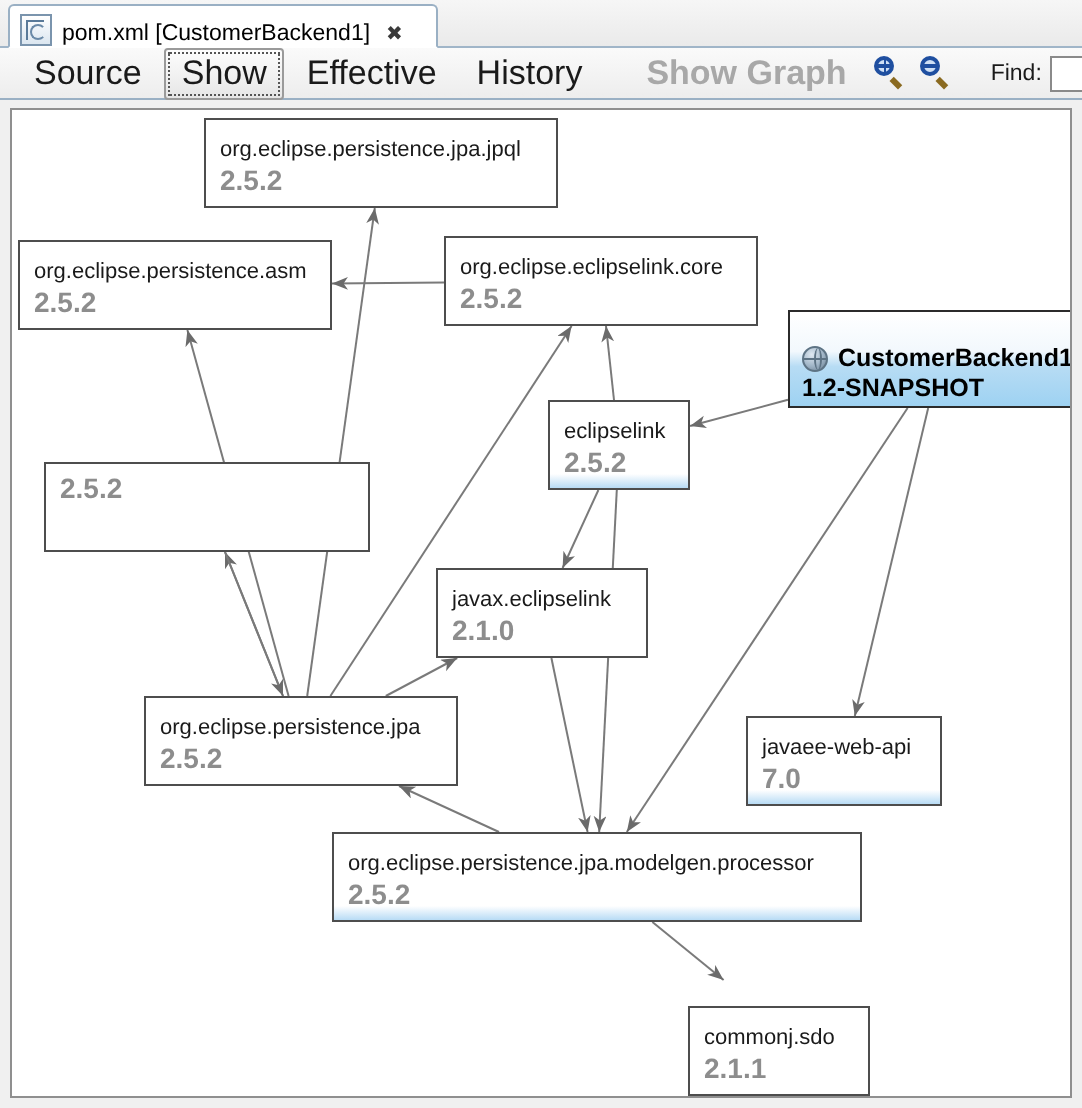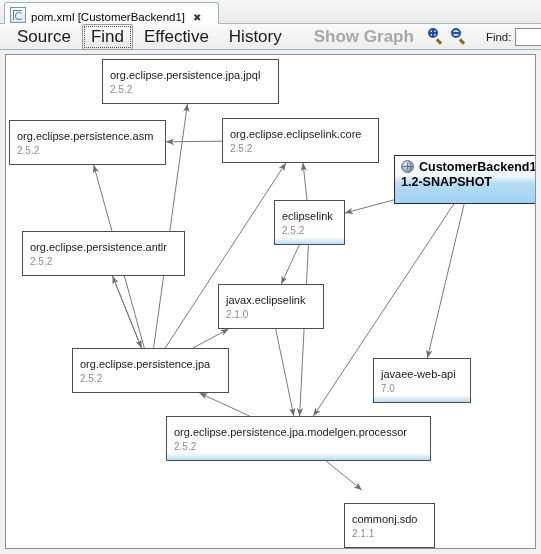--- a/index.html
+++ b/index.html
@@ -170,39 +170,40 @@
     border: 1px solid #4d4d4d;
     padding: 5px 7px 3px 7px;
     overflow: hidden;
   }
   .node .nname {
     font-size: 11px; color: #1a1a1a;
     line-height: 13px;
     white-space: nowrap;
   }
   .node .nver {
-    font-size: 10px; color: #8d8d8d;
+    font-size: 14px; color: #8d8d8d;
     line-height: 14px;
     white-space: nowrap;
+    font-weight: bold;
   }
   .node.hasband::after {
     content: "";
     position: absolute;
     left: 0; right: 0; bottom: 0;
     height: 7px;
     background: linear-gradient(to bottom, rgba(190,221,245,0) 0%, #b8dcf5 100%);
   }
 
   .node.root {
     background: linear-gradient(to bottom,#ffffff 0%,#f2f8fd 42%,#b7dcf4 58%,#9ed2f2 100%);
     border: 1px solid #2b2b2b;
     padding: 4px 6px 3px 6px;
   }
   .node.root .rowline {
-    display: flex; 
+    display: flex; align-items: center; margin-top: 12px;
   }
   .globe-icon {
     width: 13px; height: 13px;
     margin-right: 5px;
     border-radius: 50%;
     background: radial-gradient(circle at 35% 30%, #dfe9f2 0%, #9fb4c6 55%, #64798c 100%);
     border: 1px solid #5d7governor;
     border: 1px solid #5d7384;
     box-sizing: border-box;
     position: relative;
@@ -239,21 +240,21 @@
   <div class="tabstrip">
     <div class="tab">
       <span class="tab-icon"></span>
       <span class="tab-title">pom.xml [CustomerBackend1]</span>
       <span class="tab-close">✖</span>
     </div>
   </div>
 
   <div class="toolbar">
     <div class="tbtn first">Source</div>
-    <div class="tbtn active">Find</div>
+    <div class="tbtn active">Show</div>
     <div class="tbtn">Effective</div>
     <div class="tbtn">History</div>
     <div class="tsep"></div>
     <div class="tbtn disabled">Show Graph</div>
     <div class="zoom-icon">
       <span class="lens"></span>
         <span class="plus-h"></span>
         <span class="plus-v"></span>
         <span class="handle"></span>
     </div>
@@ -307,21 +308,20 @@
             <div class="nver">2.5.2</div>
           </div>
           <div class="node root" style="left: 388px; top: 100px; width: 152px; height: 49px;">
             <div class="rowline">
               <span class="globe-icon"></span>
               <span class="nname">CustomerBackend1</span>
             </div>
             <div class="nver">1.2-SNAPSHOT</div>
           </div>
           <div class="node" style="left: 16px; top: 176px; width: 163px; height: 45px;">
-            <div class="rowline"><span class="nname">org.eclipse.persistence.antlr</span></div>
             <div class="nver">2.5.2</div>
           </div>
           <div class="node hasband" style="left: 268px; top: 145px; width: 71px; height: 45px;">
             <div class="rowline"><span class="nname">eclipselink</span></div>
             <div class="nver">2.5.2</div>
           </div>
           <div class="node" style="left: 212px; top: 229px; width: 106px; height: 45px;">
             <div class="rowline"><span class="nname">javax.eclipselink</span></div>
             <div class="nver">2.1.0</div>
           </div>

